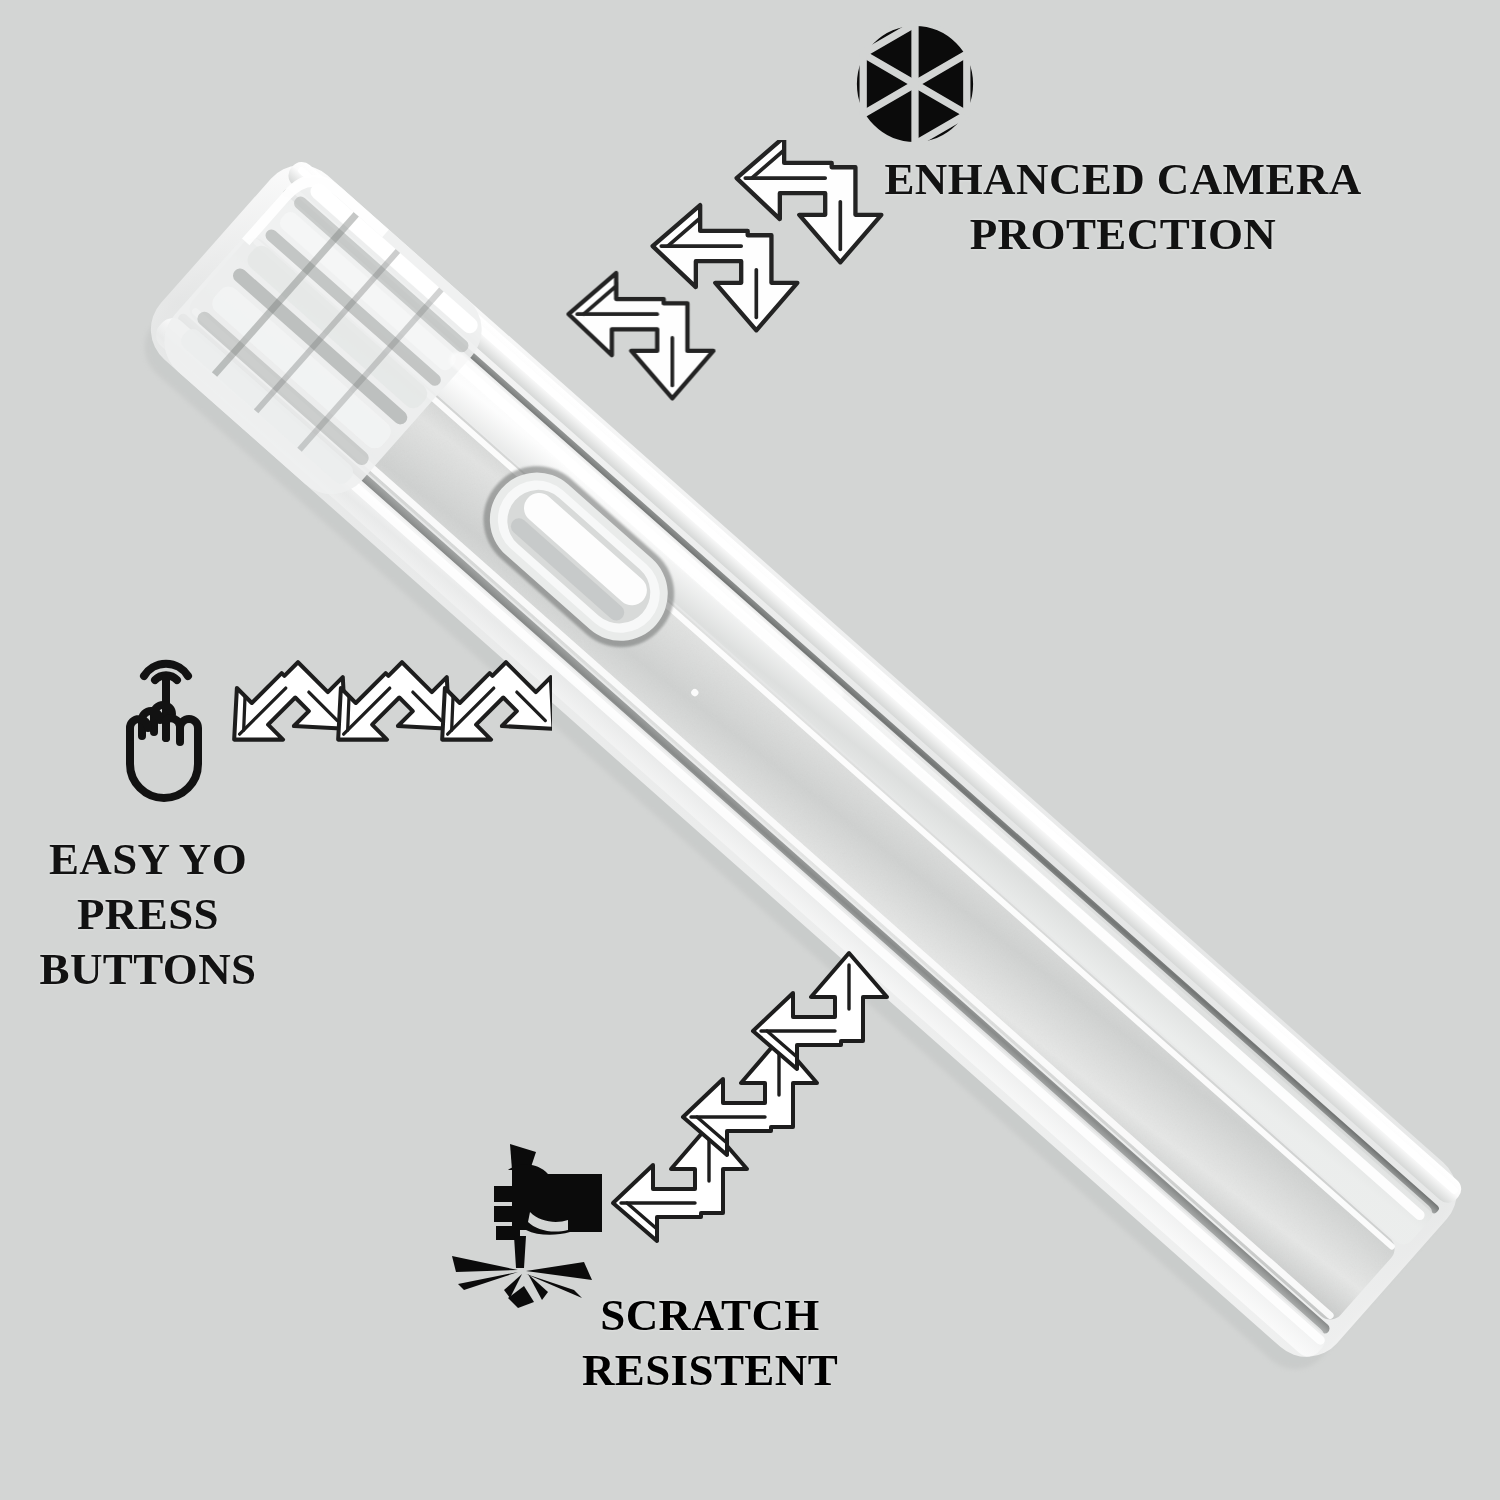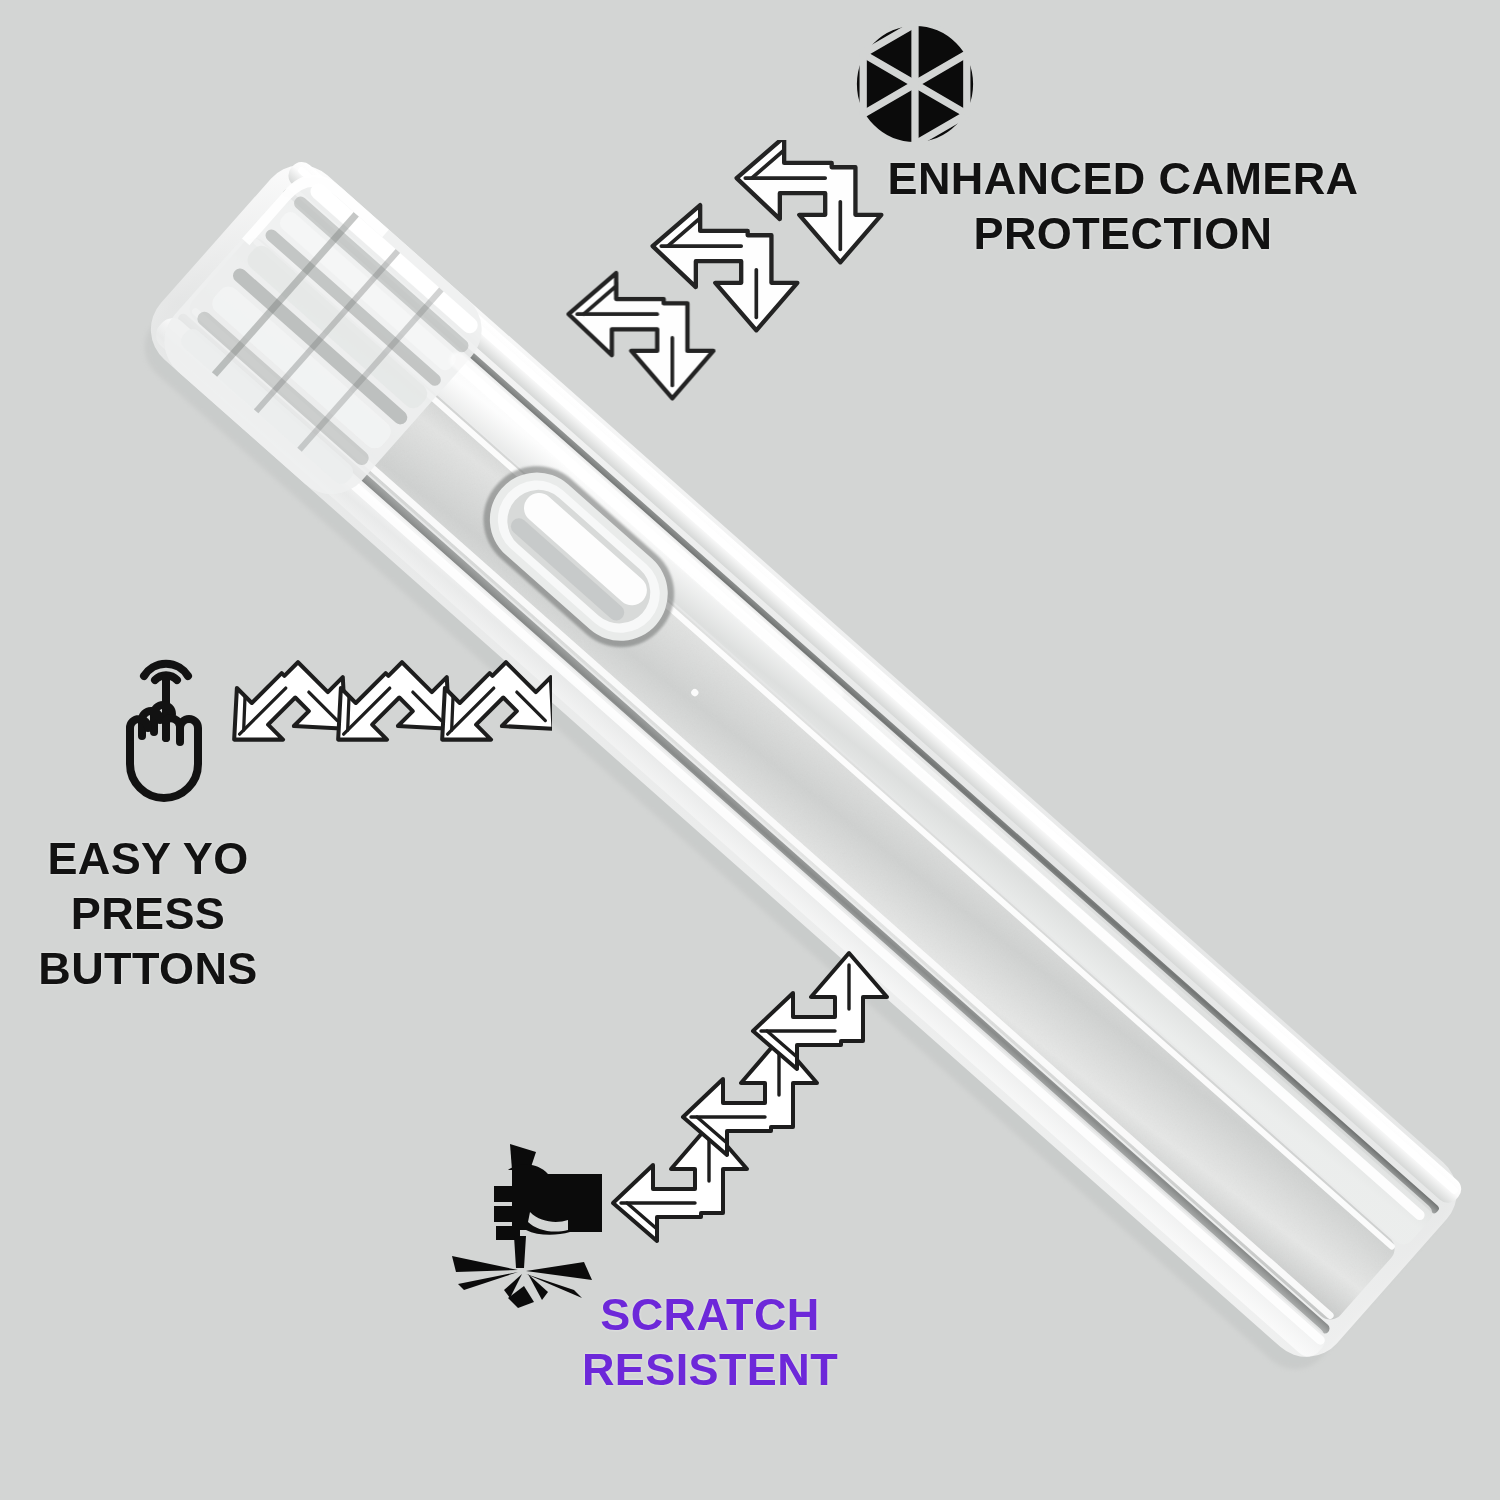--- a/index.html
+++ b/index.html
@@ -26,21 +26,21 @@
 
   
   .icon-box{position:absolute;}
   .icon-box svg{display:block;overflow:visible;}
 
   
   .caption{
     position:absolute;
     color:#121212;
     font-weight:bold;
-    font-family:Liberation Sans, sans-serif;
+    font-family:Liberation Serif, serif;
     letter-spacing:.4px;
     line-height:1.22;
     text-align:center;
     white-space:pre-line;
     text-shadow:0 0 3px rgba(255,255,255,.55);
   }
 
   #caption-camera{
     left:858px; top:152px;
     width:530px;
@@ -308,21 +308,21 @@
         <path d="M6 144 L66 132 L12 150 Z"></path>
         <path d="M132 122 L74 131 L140 140 Z"></path>
         <path d="M122 150 L74 134 L130 158 Z"></path>
         <path d="M52 150 L70 134 L58 158 Z"></path>
         <path d="M96 152 L76 134 L90 160 Z"></path>
         <path d="M56 158 L72 146 L82 162 L66 168 Z"></path>
       </g>
     </svg>
   </div>
 
-  <div class="caption" id="caption-scratch" style="color: #6d28d9;">SCRATCH
+  <div class="caption" id="caption-scratch" style="color: #000000;">SCRATCH
 RESISTENT</div>
 
   <div class="arrow-group" id="scratch-arrows" style="left:605px;top:925px;width:290px;height:320px;">
     <svg width="290" height="320" viewBox="0 0 290 320" aria-hidden="true">
       <defs>
         <g id="lArrowUR">
           <g transform="scale(-1,1) translate(-150,0)">
             <path d="M8 26 L52 -12 L52 12 L96 12 L96 16 L118 16 L118 60 L142 60 L104 104
                      L66 60 L90 60 L90 40 L48 40 L48 64 L8 26 Z" fill="#ffffff" stroke="#1d1d1d" stroke-width="4" stroke-linejoin="round"></path>
             <path d="M22 26 L52 0 L52 8" fill="none" stroke="#1d1d1d" stroke-width="3.4" stroke-linecap="round"></path>

